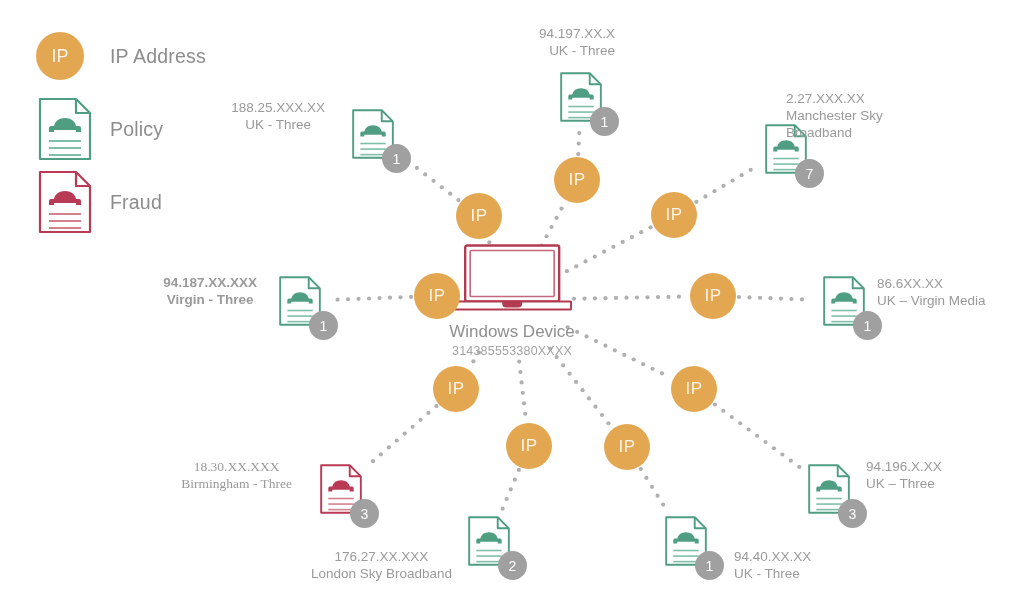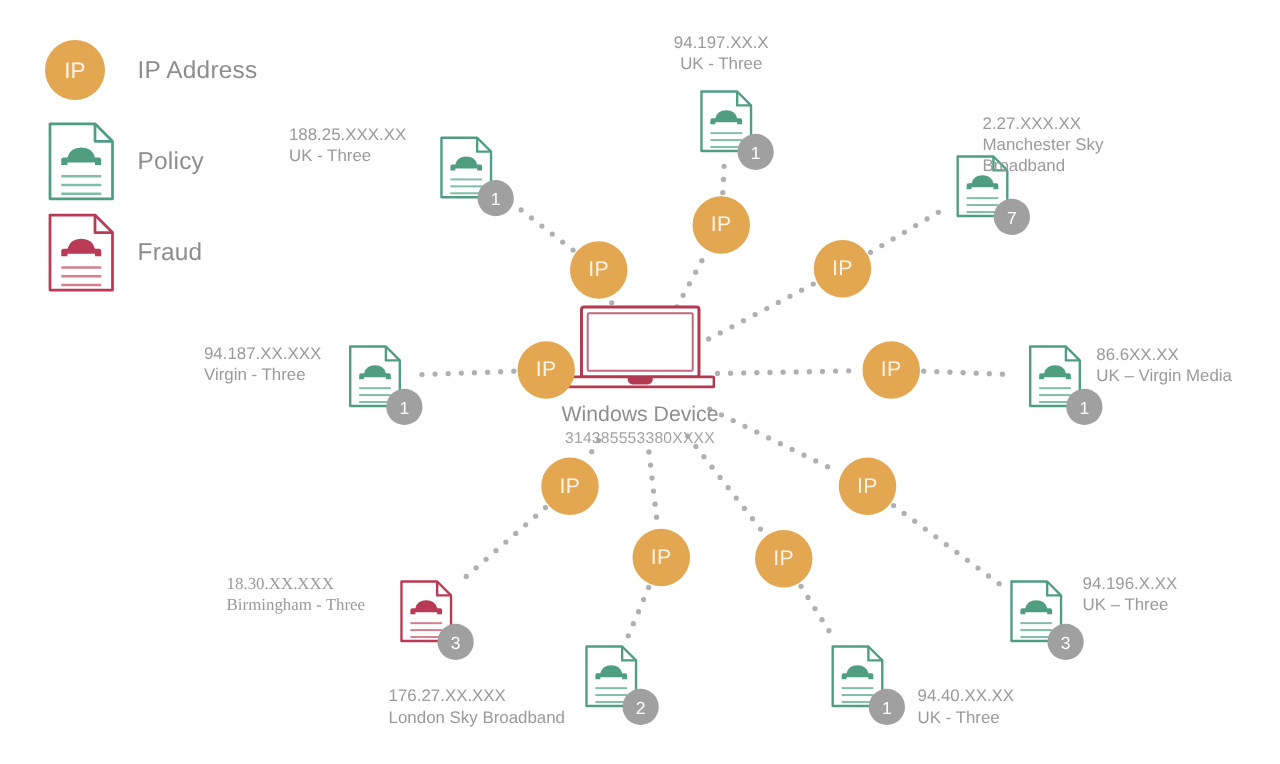--- a/index.html
+++ b/index.html
@@ -100,23 +100,23 @@
     align-items: center;
     justify-content: center;
   }
   .node-label {
     position: absolute;
     font-size: 13.5px;
     line-height: 17px;
     color: #9a9a9a;
     white-space: nowrap;
   }
-  .node-label.ta-r { text-align: left; }
+  .node-label.ta-r { text-align: center; }
   .node-label.ta-l { text-align: left; }
-  .node-label.ta-c { text-align: center; }
+  .node-label.ta-c { text-align: right; }
 
   
   .device {
     position: absolute;
     left: 512px;
     top: 300px;
     transform: translate(-50%, -50%);
     display: flex;
     flex-direction: column;
     align-items: center;
@@ -368,21 +368,21 @@
       <div class="doc-node" style="left: 277px; top: 272px;">
         <div class="doc-wrap"><svg width="46" height="58" viewBox="0 0 58 68">
             <path d="M4 4 H40 L54 18 V64 H4 Z" fill="#ffffff" stroke="#4f9e82" stroke-width="2.4" stroke-linejoin="round"></path>
             <path d="M40 4 V18 H54" fill="none" stroke="#4f9e82" stroke-width="2.4" stroke-linejoin="round"></path>
             <path d="M18 31 q2 -8 11 -8 q9 0 11 8 h3 a2 2 0 0 1 2 2 v4 h-5 v-2 H18 v2 h-5 v-4 a2 2 0 0 1 2 -2 z" fill="#4f9e82"></path>
             <rect x="13" y="45" width="32" height="2" fill="#7fbfa8"></rect>
             <rect x="13" y="52" width="32" height="2" fill="#7fbfa8"></rect>
             <rect x="13" y="59" width="32" height="2" fill="#7fbfa8"></rect>
           </svg><div class="badge">1</div></div>
       </div>
-      <div class="node-label ta-r" style="right: 767px; top: 274px;">
+      <div class="node-label ta-r" style="right: 767px; top: 274px; font-weight: bold;">
         <div>94.187.XX.XXX</div>
         <div>Virgin - Three</div>
       </div>
       <div class="ip-node" style="width: 46px; height: 46px; left: 414px; top: 273px;">
         <span>IP</span>
       </div>
       <div class="doc-node" style="left: 821px; top: 272px;">
         <div class="doc-wrap"><svg width="46" height="58" viewBox="0 0 58 68">
             <path d="M4 4 H40 L54 18 V64 H4 Z" fill="#ffffff" stroke="#4f9e82" stroke-width="2.4" stroke-linejoin="round"></path>
             <path d="M40 4 V18 H54" fill="none" stroke="#4f9e82" stroke-width="2.4" stroke-linejoin="round"></path>

